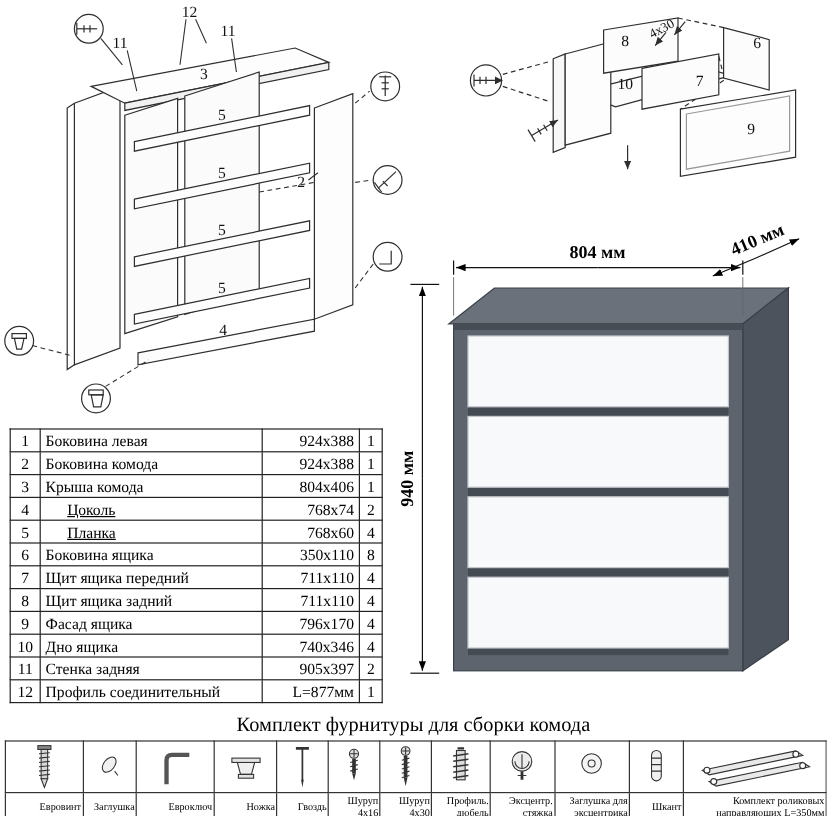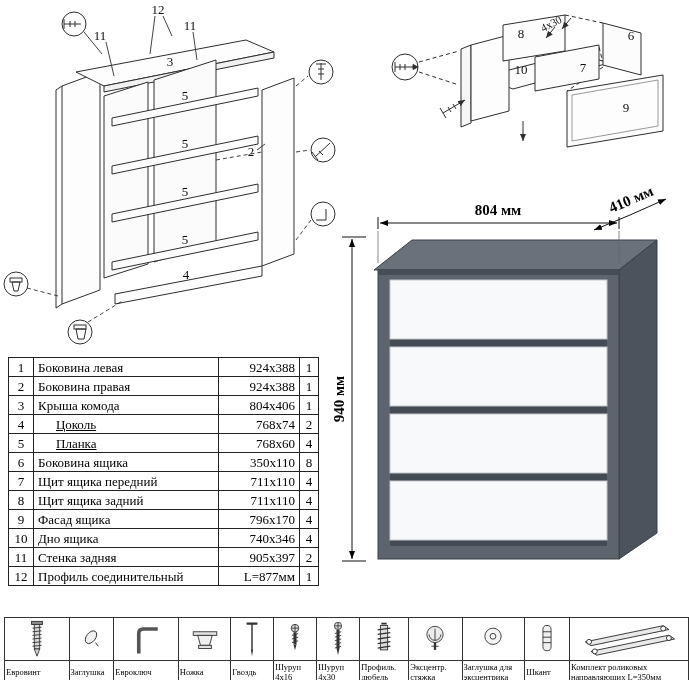--- a/index.html
+++ b/index.html
@@ -25,21 +25,21 @@
   }
   .parts-table td.num { width:20px; text-align:center; padding:0 2px; }
   .parts-table td.name { width:158px;margin-left:28px; }
   .parts-table td.name.indent { padding-left:22px;text-decoration:underline; }
   .parts-table td.size { width:72px; text-align:right; }
   .parts-table td.qty { width:14px; text-align:center; padding:0 2px; }
 
   
   .kit-title { position:absolute; left:0; top:594px; width:100%; text-align:center; font-size:17px; }
   .hw-table { position:absolute; left:4px; top:617px; border-collapse:collapse; table-layout:fixed; }
-  .hw-table td { border:1px solid #333; text-align:left; vertical-align:middle; padding:0; }
+  .hw-table td { border:1px solid #333; text-align:right; vertical-align:middle; padding:0; }
   .hw-table td.icon-cell { height:40px; padding:1px; }
   .hw-table td.label-cell { height:21px; font-size:8.5px; line-height:9.5px; padding:1px 1px; }
   .hw-table td.qty-cell { height:15px; font-size:12px; }
   .hwicon { margin:0 auto; }
 </style>
 </head>
 <body>
 
 <div class="page">
 
@@ -242,21 +242,21 @@
   <table class="parts-table">
     <tbody>
       <tr>
         <td class="num">1</td>
         <td class="name">Боковина левая</td>
         <td class="size">924x388</td>
         <td class="qty">1</td>
       </tr>
       <tr>
         <td class="num">2</td>
-        <td class="name">Боковина правая</td>
+        <td class="name">Боковина комода</td>
         <td class="size">924x388</td>
         <td class="qty">1</td>
       </tr>
       <tr>
         <td class="num">3</td>
         <td class="name">Крыша комода</td>
         <td class="size">804x406</td>
         <td class="qty">1</td>
       </tr>
       <tr>
@@ -309,20 +309,21 @@
       </tr>
       <tr>
         <td class="num">12</td>
         <td class="name">Профиль соединительный</td>
         <td class="size">L=877мм</td>
         <td class="qty">1</td>
       </tr>
     </tbody>
   </table>
 
+  <div class="kit-title">Комплект фурнитуры для сборки комода</div>
 
   <table class="hw-table">
     <colgroup>
       <col style="width:68px">
         <col style="width:45px">
         <col style="width:68px">
         <col style="width:54px">
       <col style="width:35px">
         <col style="width:37px">
         <col style="width:38px">

